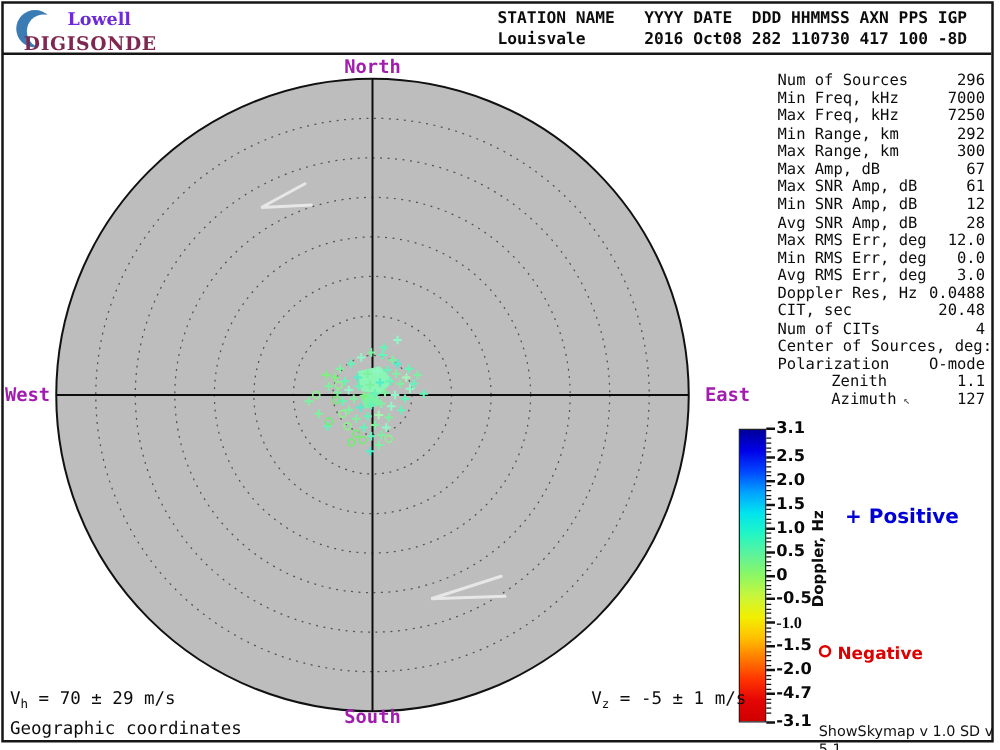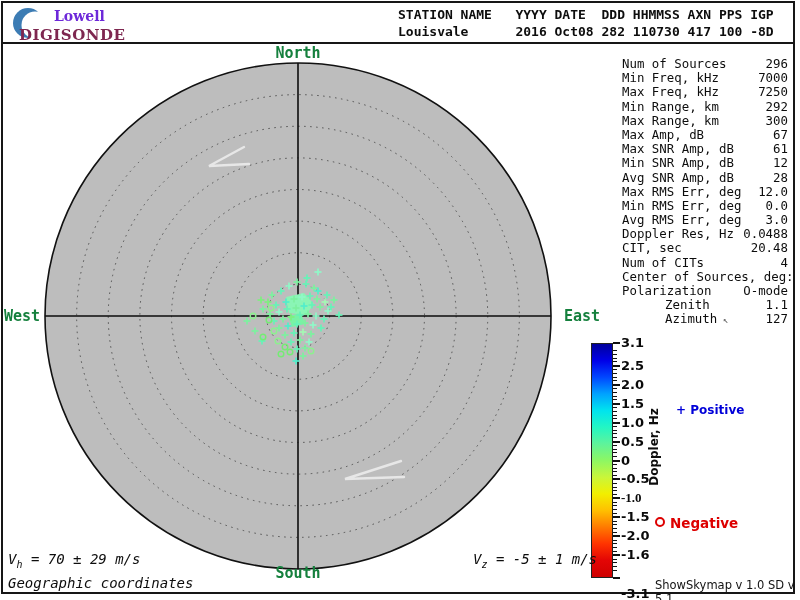--- a/index.html
+++ b/index.html
@@ -13,21 +13,21 @@
   .logo svg{position:absolute;left:0;top:0;}
   .logo-lowell{position:absolute;left:46px;top:4px;font-family:"DejaVu Serif","Liberation Serif",serif;
       font-weight:bold;font-size:14px;color:#6d28d9;}
   .logo-digisonde{position:absolute;left:11px;top:22px;font-family:"DejaVu Serif","Liberation Serif",serif;
       font-weight:bold;font-size:15px;letter-spacing:.5px;color:#7e2750;}
 
   
   .sta{position:absolute;left:398px;top:6px;font-weight:bold;font-size:13px;line-height:17px;white-space:pre;}
 
   
-  .compass{position:absolute;font-weight:bold;font-size:15px;color:#15803d;}
+  .compass{position:absolute;font-weight:bold;font-size:15px;color:#a21caf;}
   .north{left:258px;top:44px;width:80px;text-align:center;}
   .south{left:258px;top:564px;width:80px;text-align:center;}
   .west{left:4px;top:307px;width:36px;text-align:right;}
   .east{left:557px;top:307px;width:50px;text-align:center;}
 
   
   .panel{position:absolute;left:622px;top:57px;width:166px;font-size:12.4px;}
   .prow{position:relative;height:14.2px;line-height:14.2px;white-space:nowrap;}
   .plabel{position:absolute;left:0;}
   .plabel.ind{left:43px;}
@@ -35,27 +35,27 @@
   .az-icon{font-size:9px;color:#444;}
 
   
   .cbar{position:absolute;left:591px;top:343px;width:22px;height:235px;border:1px solid #222;box-sizing:border-box;}
   .cb-tick{position:absolute;background:#111;}
   .cb-lab{position:absolute;left:621px;font-family:"DejaVu Sans","Liberation Sans",sans-serif;
       font-weight:bold;font-size:13px;color:#0a0a0a;}
   .cb-title{position:absolute;left:654px;top:447px;transform:translate(-50%,-50%) rotate(-90deg);
       font-family:"DejaVu Sans","Liberation Sans",sans-serif;font-weight:bold;font-size:12px;white-space:nowrap;}
   .sign-pos{position:absolute;left:652px;top:403px;font-family:"DejaVu Sans","Liberation Sans",sans-serif;
-      font-weight:bold;font-size:12px;padding-left:24px;}
+      font-weight:bold;font-size:16px;padding-left:24px;}
   .sign-neg{position:absolute;left:655px;top:515px;font-family:"DejaVu Sans","Liberation Sans",sans-serif;
       font-weight:bold;font-size:13.5px;}
   .ring{display:inline-block;width:6px;height:6px;border-radius:50%;vertical-align:1px;margin-right:5px;}
 
   
-  .ital{font-style:italic;font-size:14px;}
+  .ital{font-size:14px;}
   .vh{position:absolute;left:8px;top:551px;}
   .vz{position:absolute;left:473px;top:551px;}
   .geo{position:absolute;left:8px;top:575px;}
   .zen{position:absolute;left:418px;top:575px;}
   .ver{position:absolute;left:655px;top:578px;font-family:"DejaVu Sans","Liberation Sans",sans-serif;
       font-size:11.5px;color:#111;}
   sub{font-size:10px;}
 </style>
 </head>
 <body>
@@ -369,23 +369,23 @@
       <div class="cb-lab" style="top: 452.5px;">0</div>
       <div class="cb-tick" style="left: 613px; top: 478.452px; width: 7px; height: 2px;"></div>
       <div class="cb-lab" style="top: 471.452px;">-0.5</div>
       <div class="cb-tick" style="left: 613px; top: 497.403px; width: 7px; height: 2px;"></div>
       <div class="cb-lab" style="top: 490.403px; font-family: Liberation Serif, serif;">-1.0</div>
       <div class="cb-tick" style="left: 613px; top: 516.355px; width: 7px; height: 2px;"></div>
       <div class="cb-lab" style="top: 509.355px;">-1.5</div>
       <div class="cb-tick" style="left: 613px; top: 535.306px; width: 7px; height: 2px;"></div>
       <div class="cb-lab" style="top: 528.306px;">-2.0</div>
       <div class="cb-tick" style="left: 613px; top: 554.258px; width: 7px; height: 2px;"></div>
-      <div class="cb-lab" style="top: 547.258px;">-1.6</div>
+      <div class="cb-lab" style="top: 547.258px;">-4.7</div>
       <div class="cb-tick" style="left: 613px; top: 577px; width: 7px; height: 2px;"></div>
-      <div class="cb-lab" style="top: 586px;">-3.1</div>
+      <div class="cb-lab" style="top: 570px;">-3.1</div>
     </div>
   <div class="cb-title">Doppler, Hz</div>
   <div class="sign-pos" style="color: rgb(0, 0, 217);"><span>+</span> <span>Positive</span></div>
   <div class="sign-neg" style="color: rgb(221, 0, 0);"><span class="ring" style="border: 2px solid rgb(221, 0, 0);"></span><span>Negative</span></div>
 
   <div class="ital vh"><span>V</span><sub>h</sub><span> = 70 ± 29 m/s</span></div>
   <div class="ital vz"><span>V</span><sub>z</sub><span> = -5 ± 1 m/s</span></div>
   <div class="ital geo">Geographic coordinates</div>
   <div class="ver">ShowSkymap v 1.0   SD v 5.1</div>
 </div>

